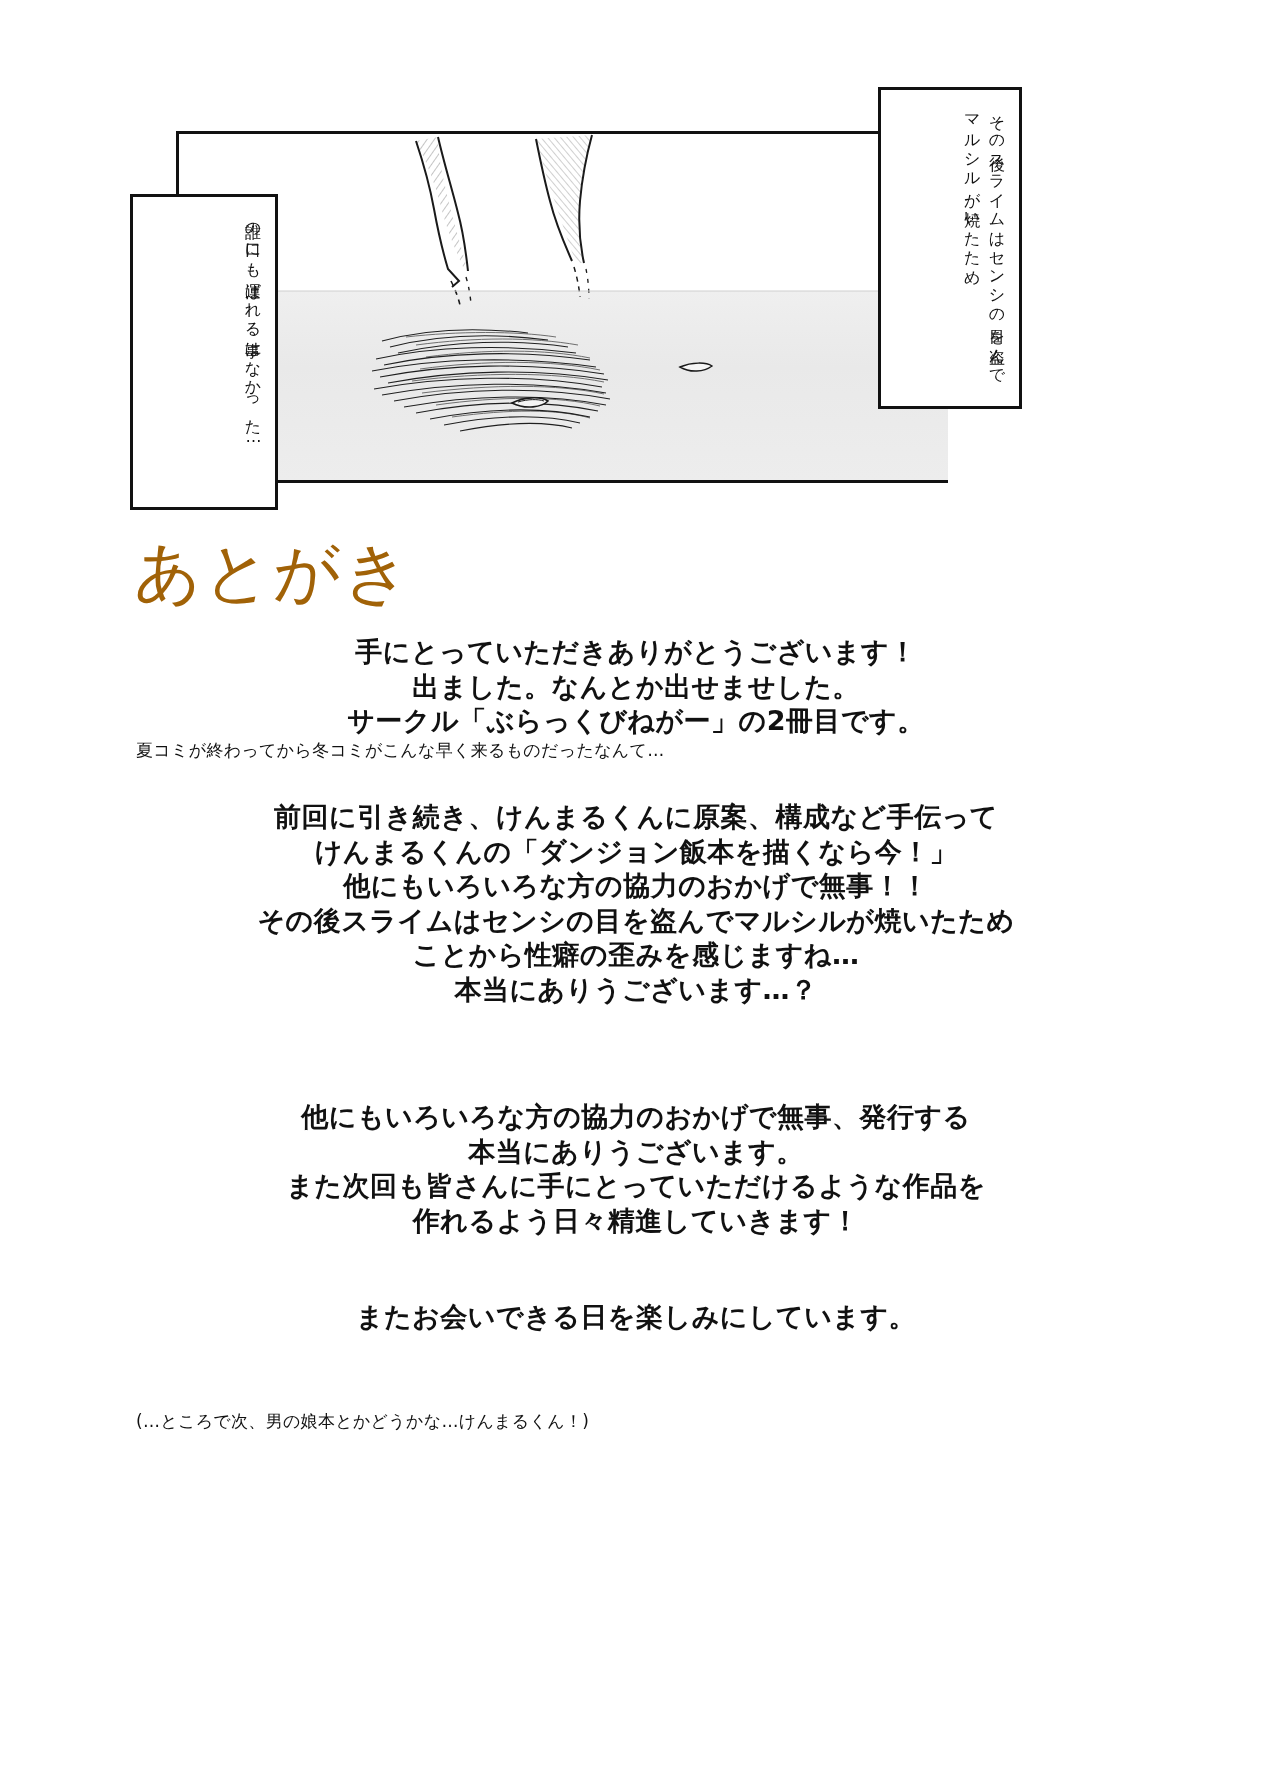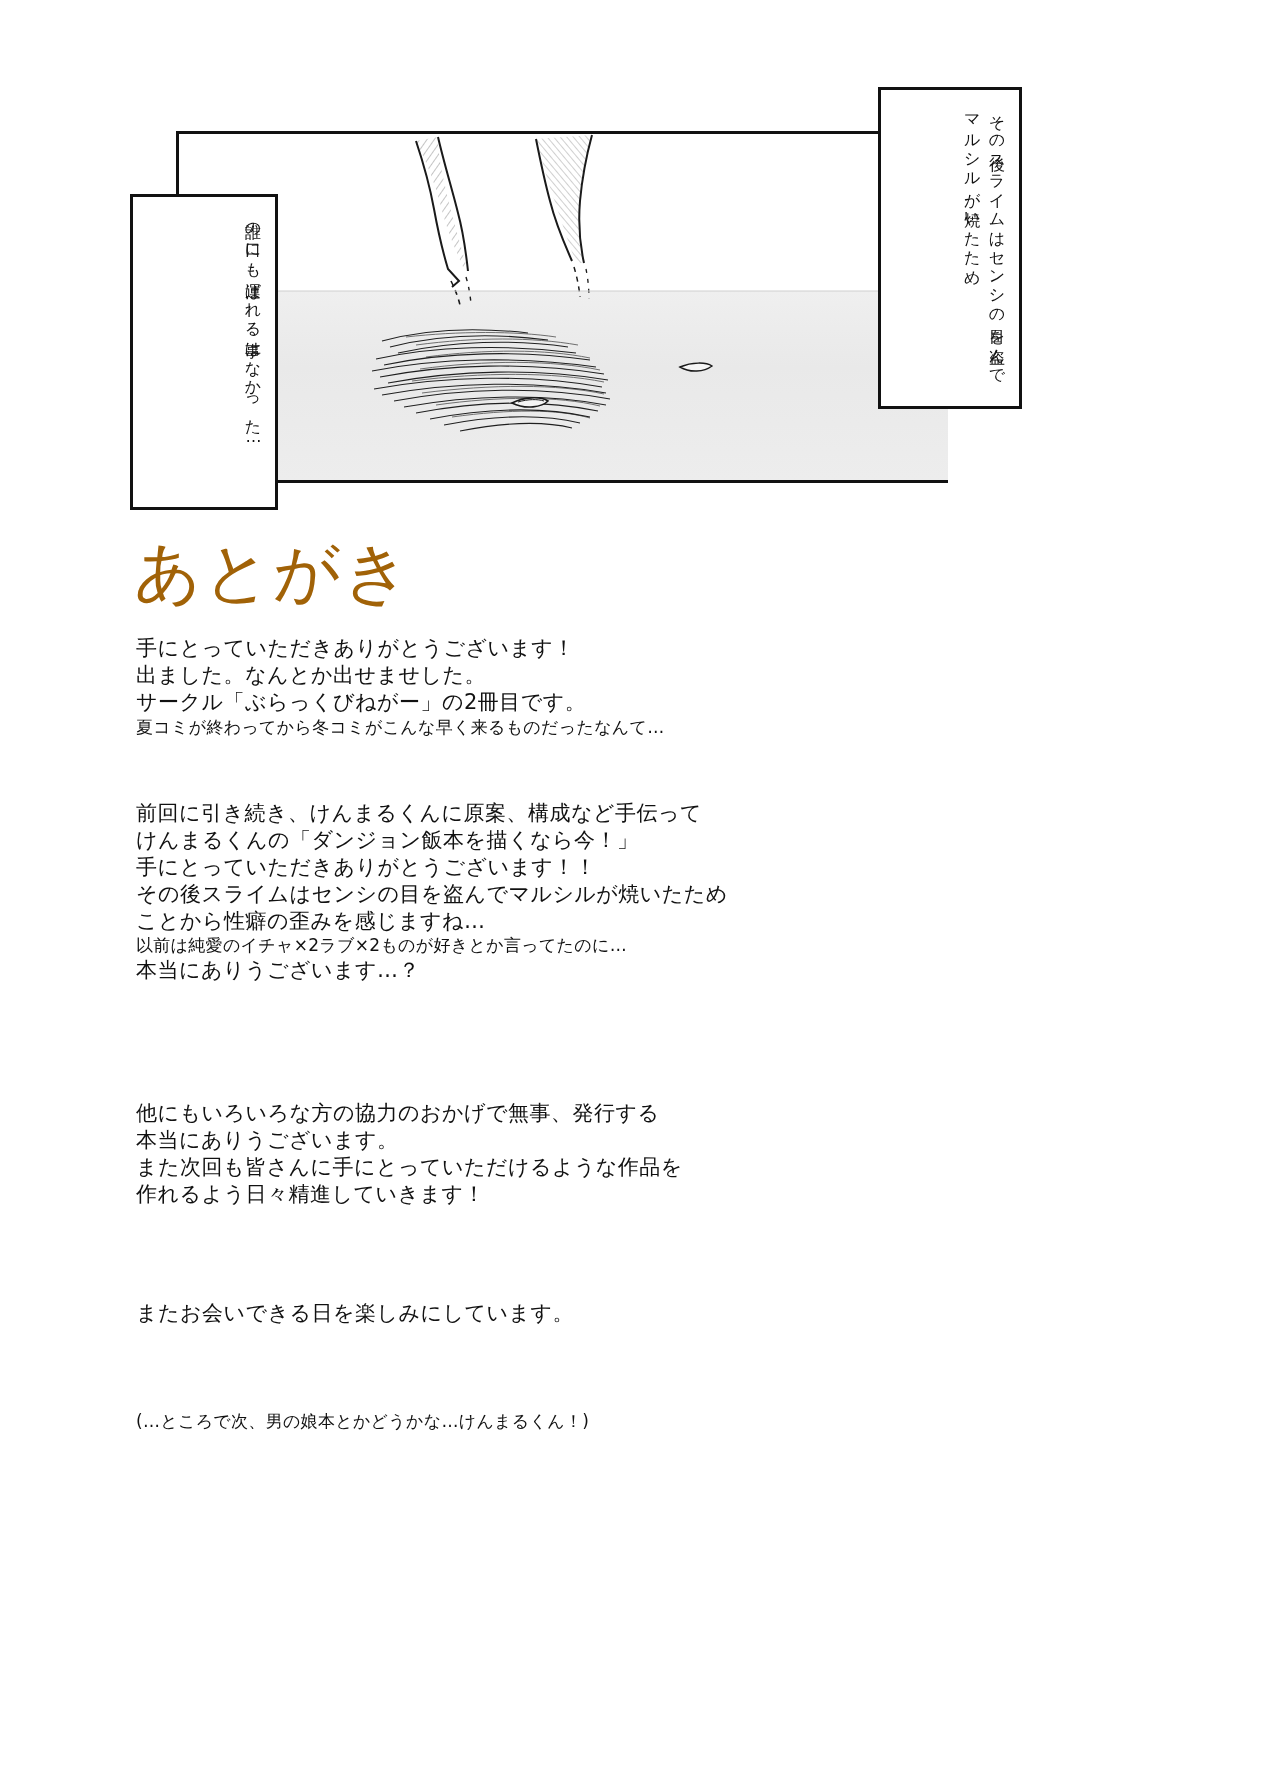--- a/index.html
+++ b/index.html
@@ -87,25 +87,26 @@
     line-height: 1;
     color: #a16207;
   }
   .para {
     position: absolute;
     left: 136px;
     width: 1000px;
     color: #111;
   }
   .line-lg {
-    font-size: 21px;
+    font-size: 27px;
     line-height: 1.28;
-    font-weight: 400;
+    font-weight: 700;
     letter-spacing: 0.5px;
     white-space: nowrap;
+    text-align: center;
   }
   .line-sm {
     font-size: 17px;
     line-height: 1.35;
     font-weight: 400;
     letter-spacing: 0.3px;
     white-space: nowrap;
   }
   #para1 { top: 115px; }
   #para2 { top: 280px; }
@@ -194,24 +195,23 @@
   <div id="para1" class="para">
     <div class="line-lg">手にとっていただきありがとうございます！</div>
     <div class="line-lg">出ました。なんとか出せませした。</div>
     <div class="line-lg">サークル「ぶらっくびねがー」の2冊目です。</div>
     <div class="line-sm">夏コミが終わってから冬コミがこんな早く来るものだったなんて…</div>
   </div>
 
   <div id="para2" class="para">
     <div class="line-lg">前回に引き続き、けんまるくんに原案、構成など手伝って</div>
     <div class="line-lg">けんまるくんの「ダンジョン飯本を描くなら今！」</div>
-    <div class="line-lg">手にとっていただきありがとうございます！！</div>
+    <div class="line-lg">他にもいろいろな方の協力のおかげで無事！！</div>
     <div class="line-lg">その後スライムはセンシの目を盗んでマルシルが焼いたため</div>
     <div class="line-lg">ことから性癖の歪みを感じますね…</div>
-    <div class="line-sm">以前は純愛のイチャ×2ラブ×2ものが好きとか言ってたのに…</div>
     <div class="line-lg">本当にありうございます…？</div>
   </div>
 
   <div id="para3" class="para">
     <div class="line-lg">他にもいろいろな方の協力のおかげで無事、発行する</div>
     <div class="line-lg">本当にありうございます。</div>
     <div class="line-lg">また次回も皆さんに手にとっていただけるような作品を</div>
     <div class="line-lg">作れるよう日々精進していきます！</div>
   </div>
 

